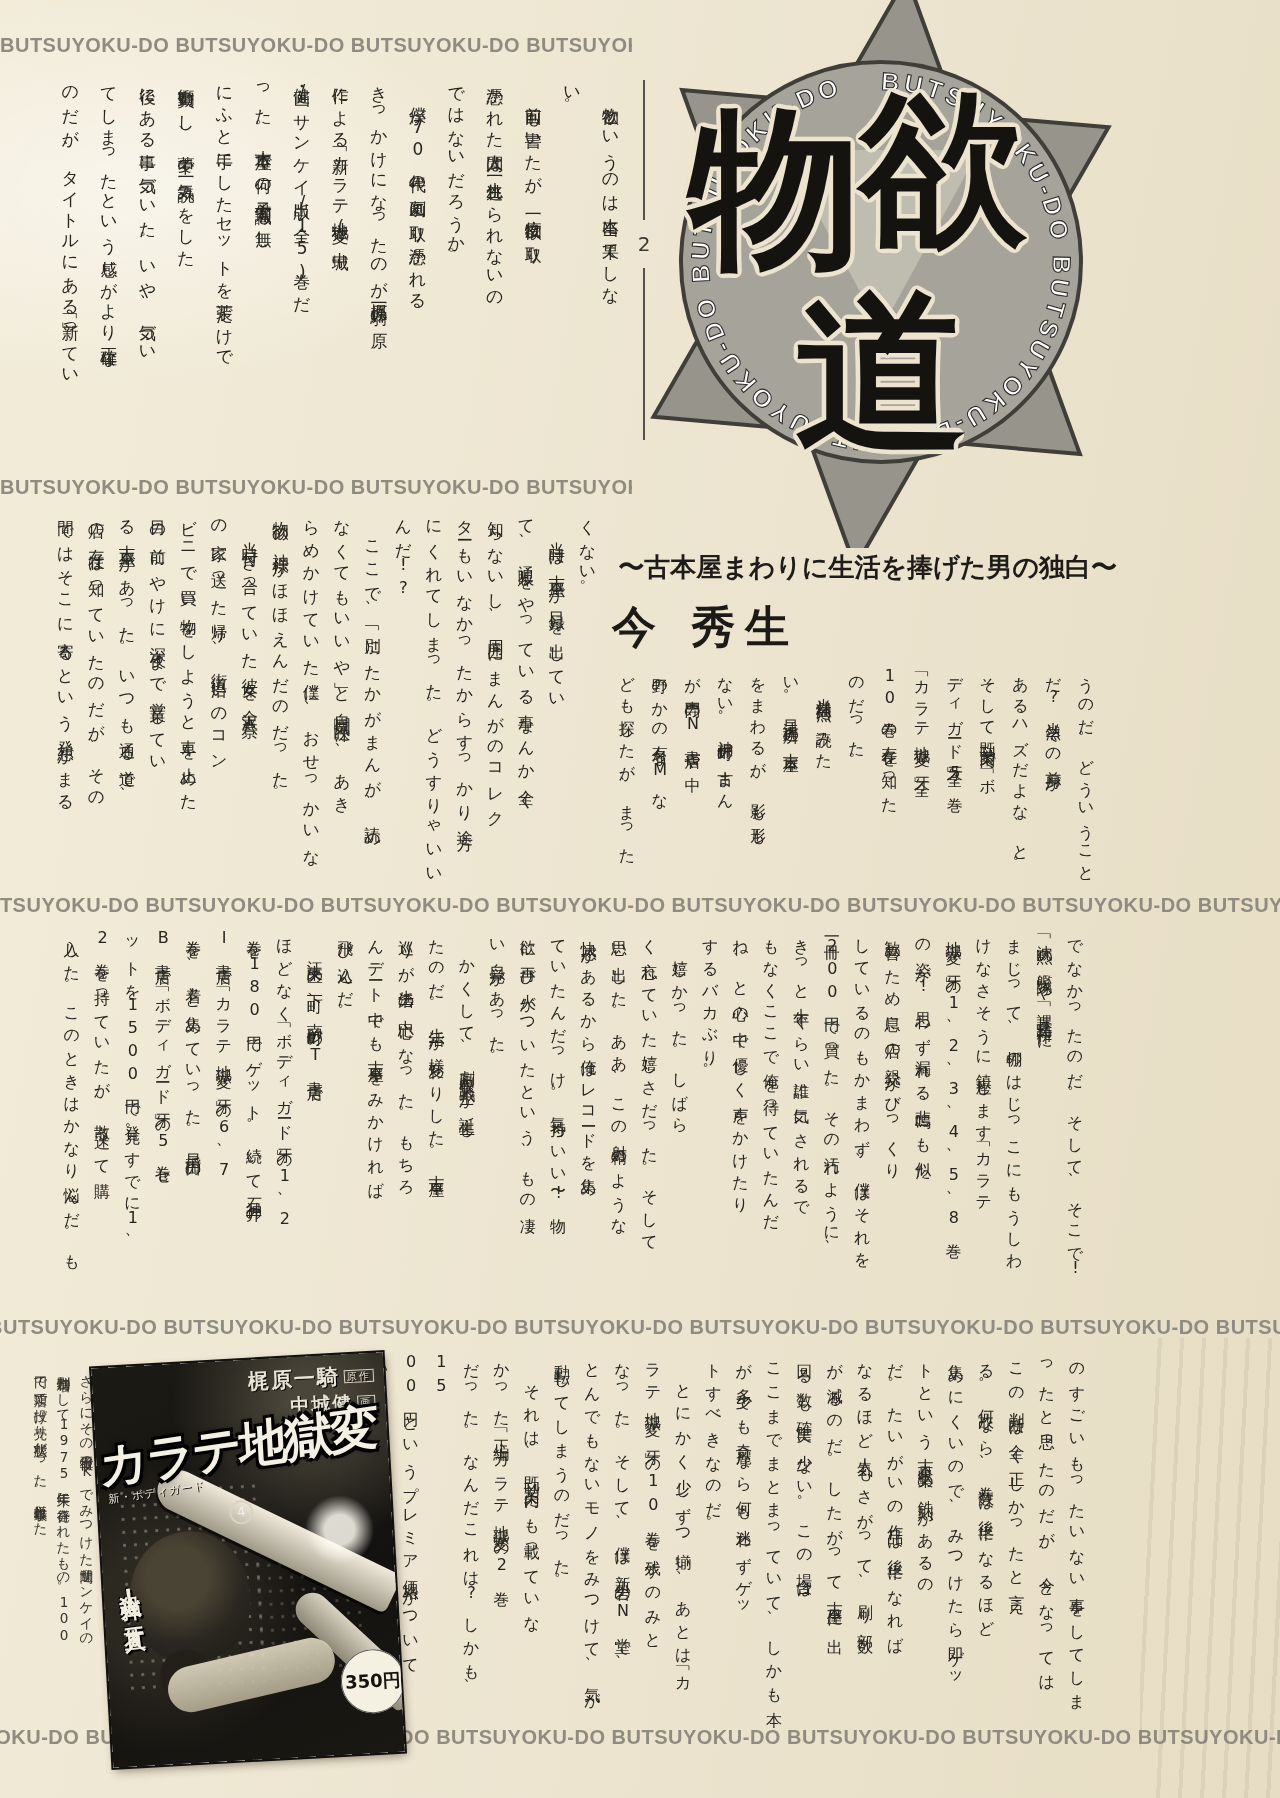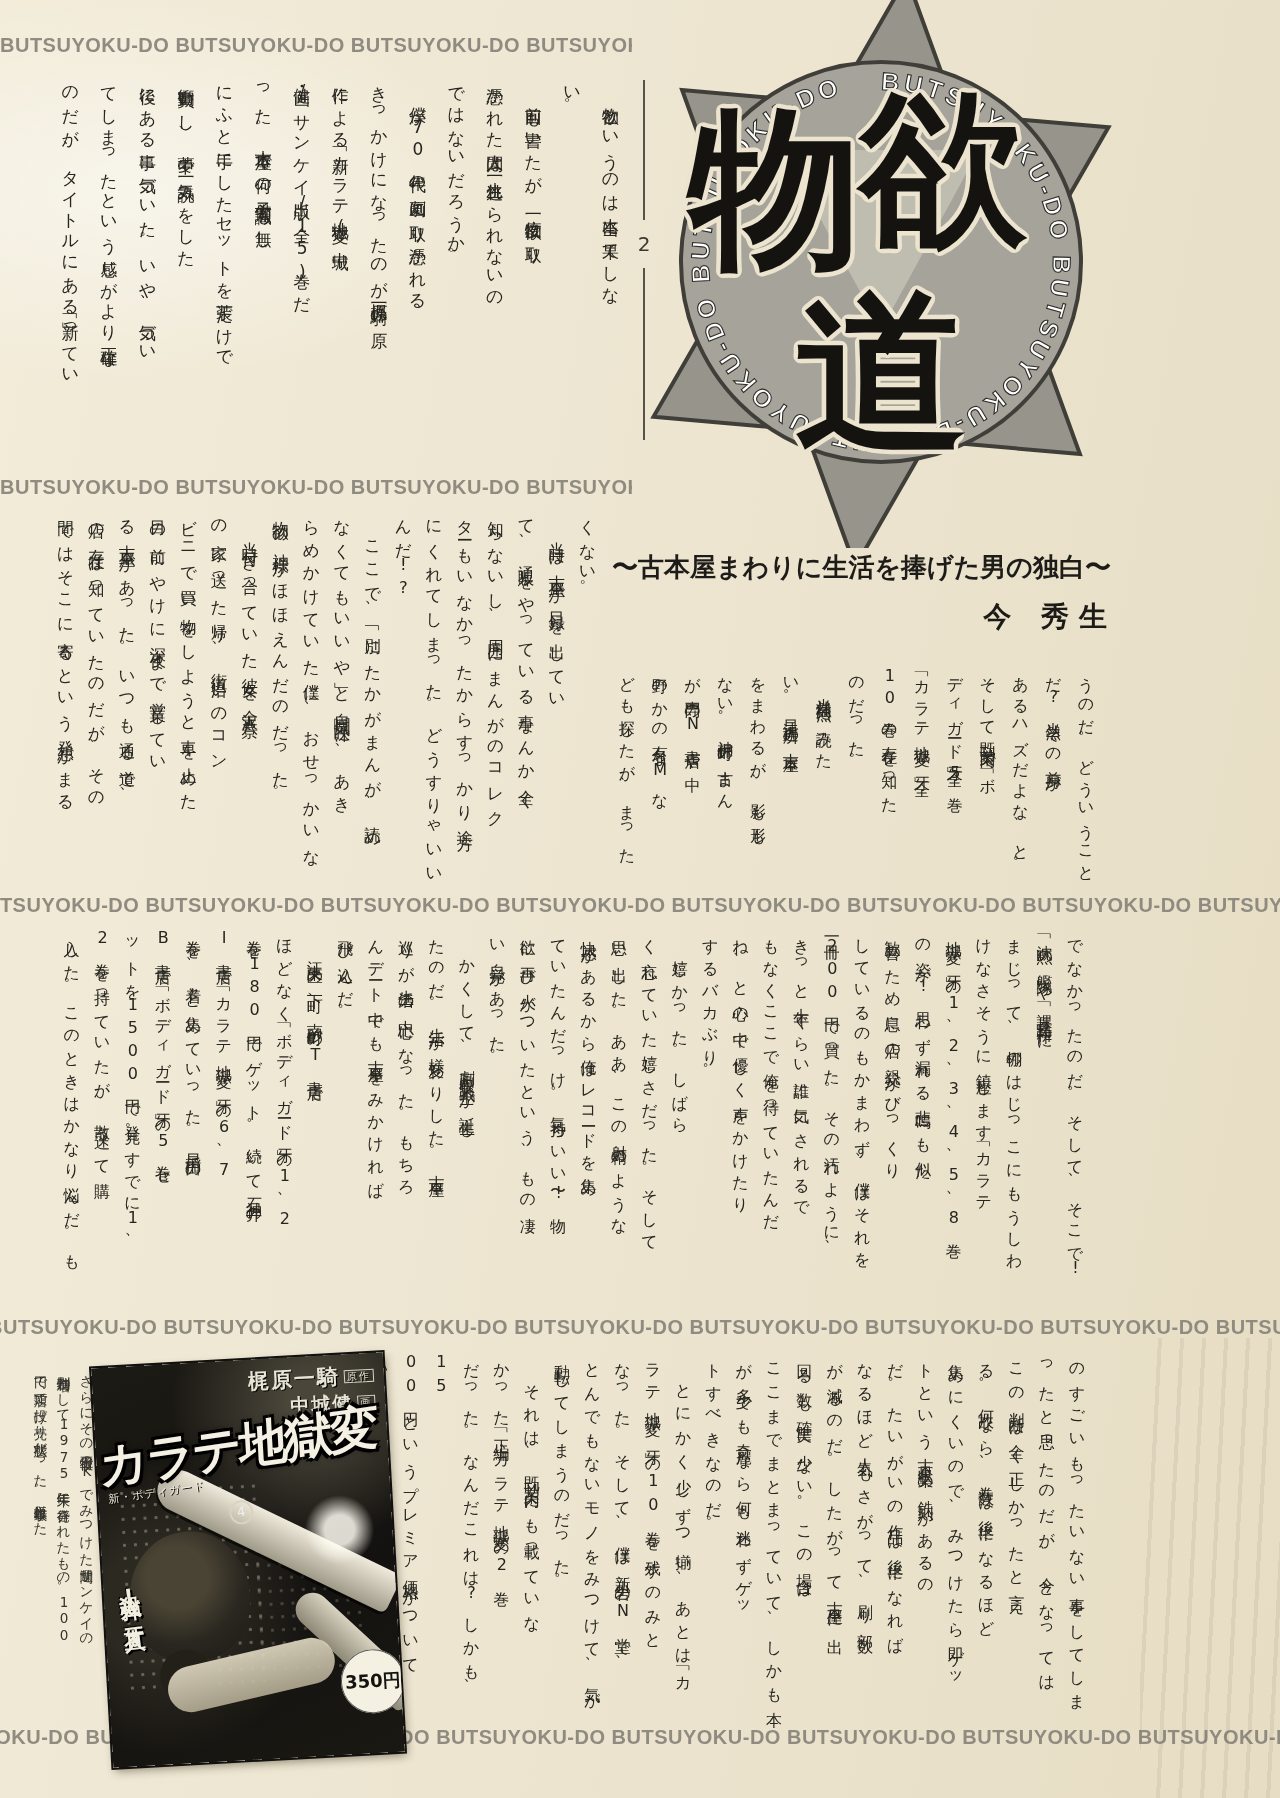--- a/index.html
+++ b/index.html
@@ -34,24 +34,24 @@
 
   .page-rule{position:absolute; left:637px; top:80px; width:14px; height:400px;
     display:flex; flex-direction:column; align-items:center;}
   .page-rule .seg{width:0; border-left:2px solid #55534b;}
   .page-rule .seg.s1{height:140px;}
   .page-rule .seg.s2{height:172px;}
   .page-rule .num{font-size:20px; color:#3a3931; padding:12px 0; font-family:"DejaVu Sans",sans-serif;}
 
   .logo{position:absolute; left:643px; top:0; width:476px; height:548px;}
 
-  .subtitle{position:absolute; left:612px; top:550px; width:505px; text-align:left;
+  .subtitle{position:absolute; left:612px; top:550px; width:505px; text-align:right;
     font-size:26px; font-weight:bold; color:#1d1c18; white-space:nowrap;}
-  .author{position:absolute; left:612px; top:598px; width:505px; text-align:right;
-    font-size:28px; font-weight:bold; letter-spacing:10px; color:#1b1a16;}
+  .author{position:absolute; left:612px; top:598px; width:505px; text-align:left;
+    font-size:44px; font-weight:bold; letter-spacing:10px; color:#1b1a16;}
 
   
   .cover{
     position:absolute; left:102px; top:1360px; width:292px; height:400px;
     background:
       radial-gradient(circle at 75% 12%, #4a463a 0 6%, rgba(0,0,0,0) 34%),
       radial-gradient(circle at 20% 60%, #2c2921 0 18%, rgba(0,0,0,0) 45%),
       linear-gradient(160deg,#1c1a14 0%, #141210 60%, #1a1812 100%);
     transform:rotate(-3.2deg); overflow:hidden; z-index:6;
     box-shadow:0 0 0 2px #121110, 2px 4px 10px rgba(40,30,10,.45);

